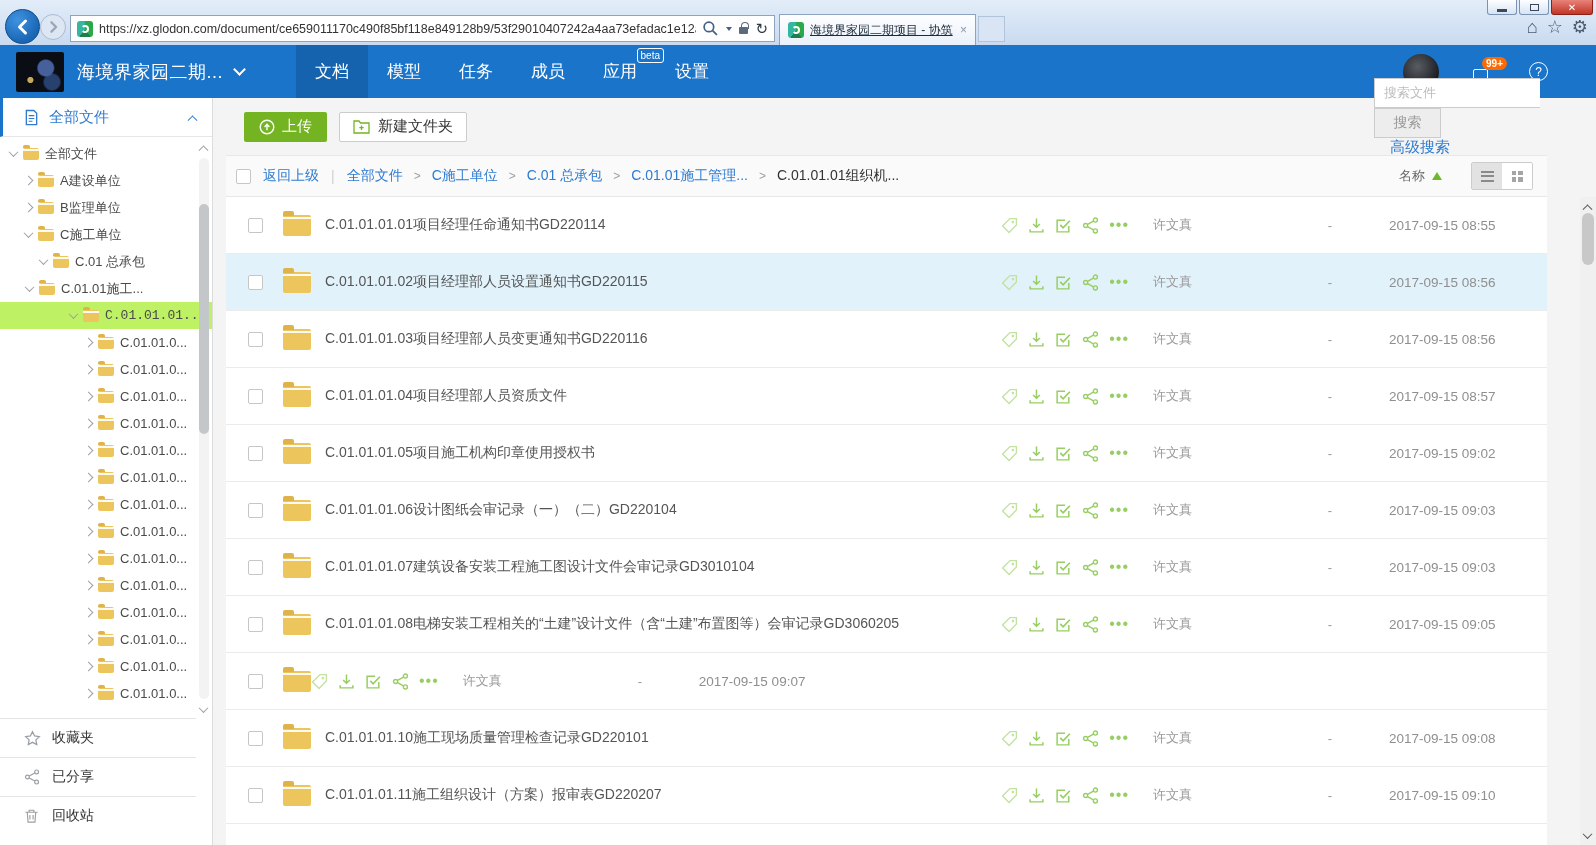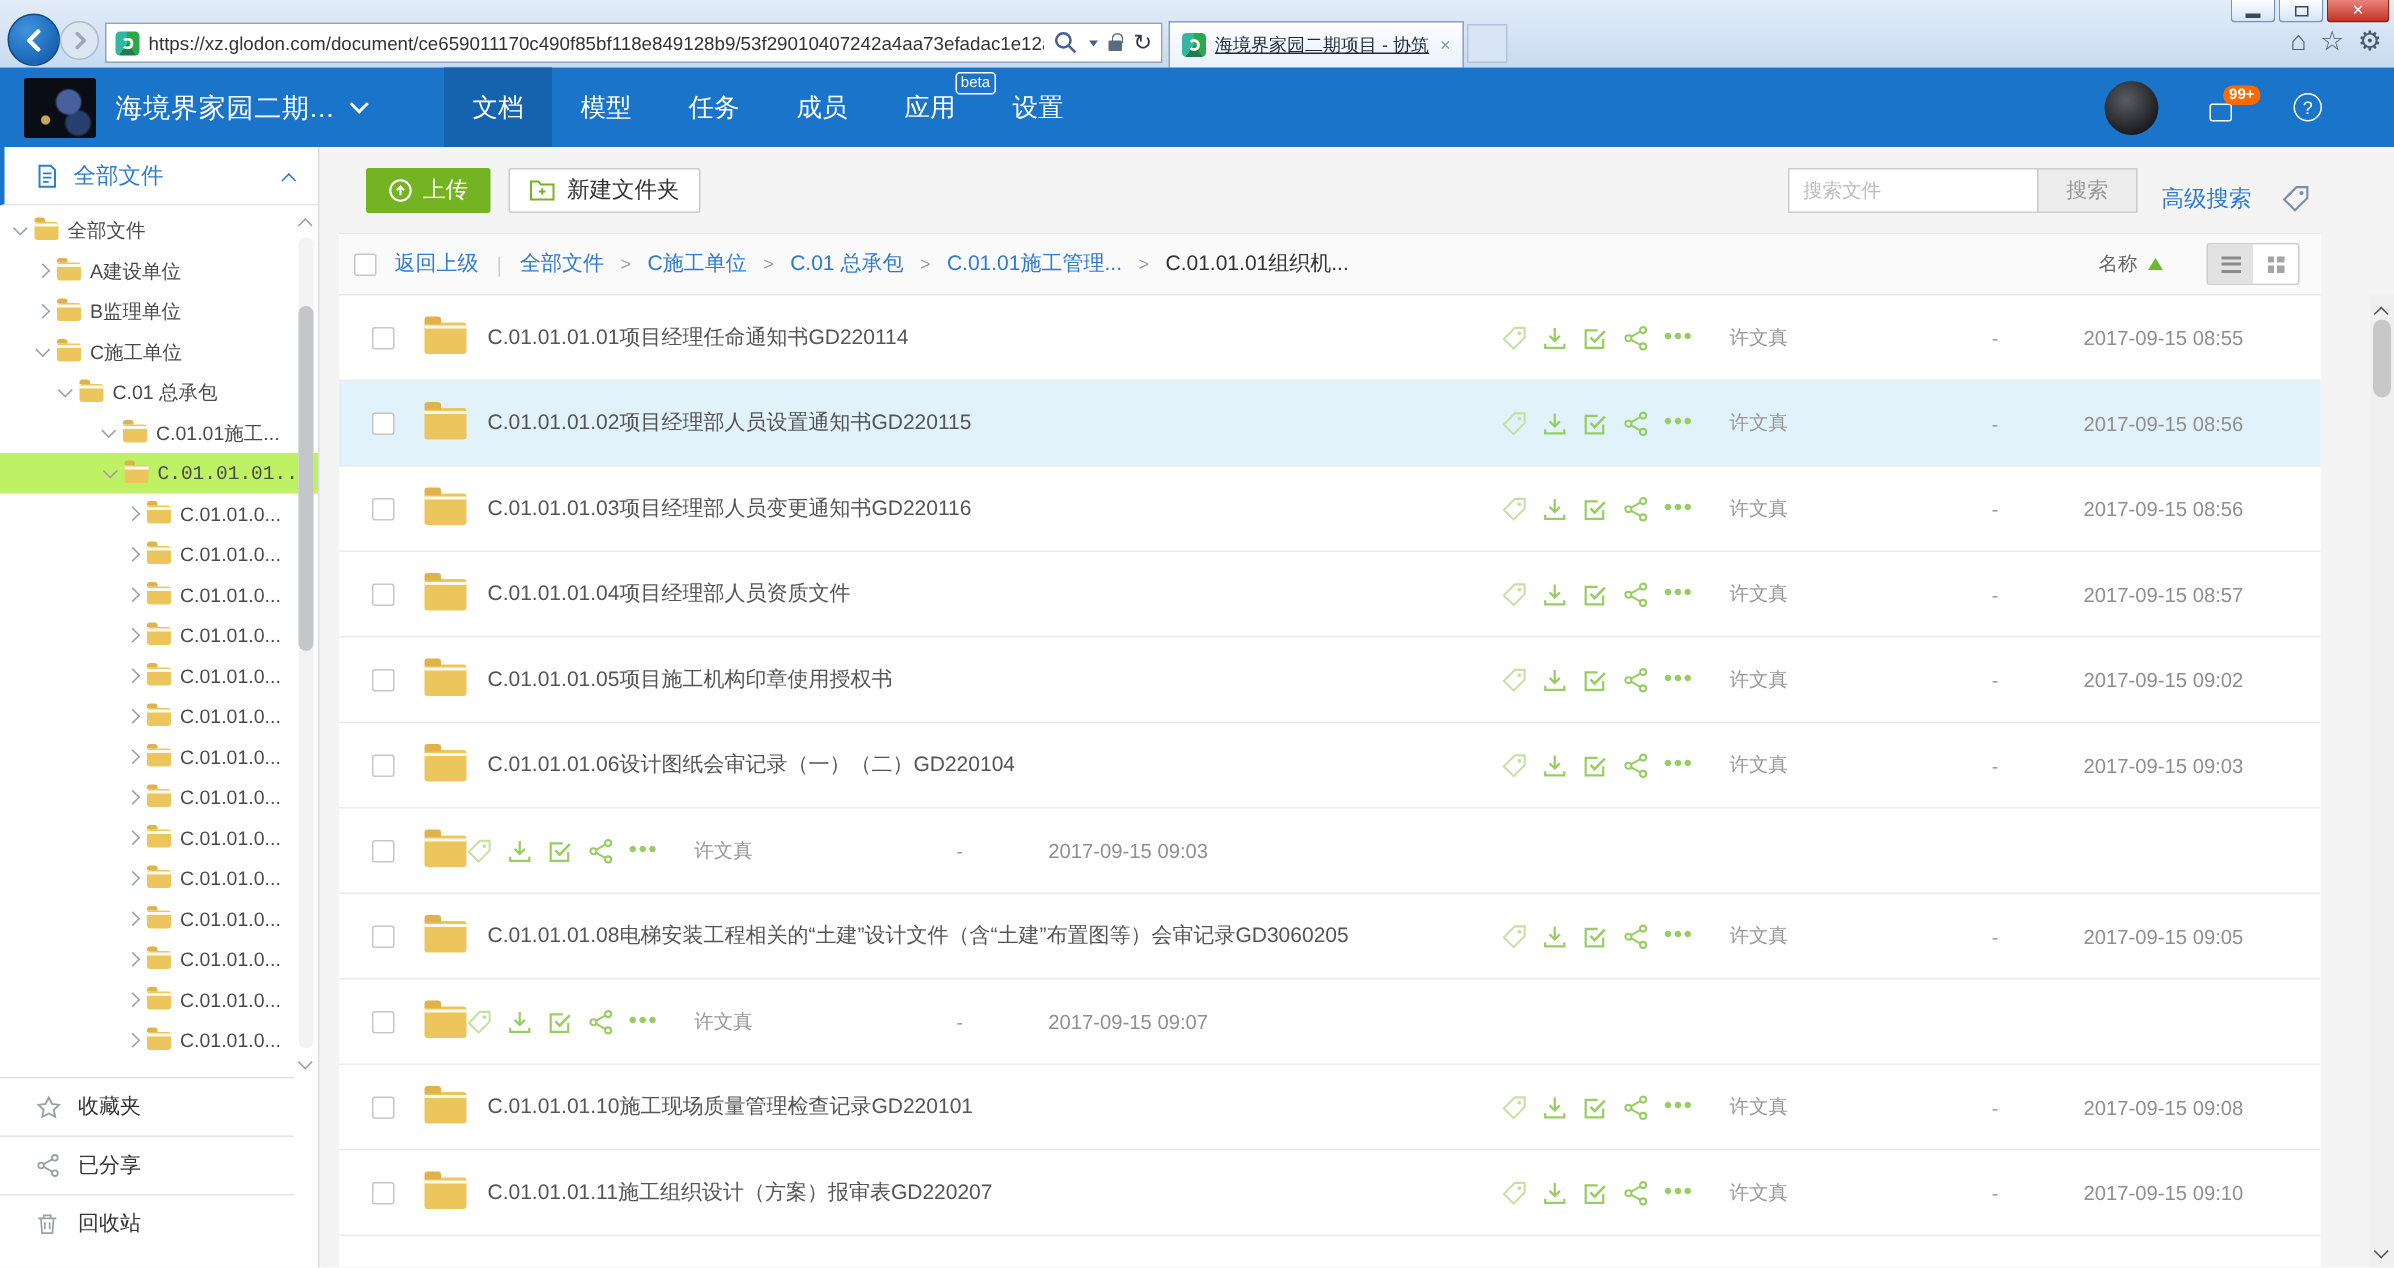--- a/index.html
+++ b/index.html
@@ -74,21 +74,21 @@
   .side-footer { position:absolute; left:0; right:16px; bottom:10px; }
   .side-foot-item { height:39px; display:flex; align-items:center; gap:12px; padding-left:24px; border-top:1px solid #e4e4e4; cursor:pointer; }
   .foot-label { font-size:14px; color:#333; }
   .foot-icon { width:16px; height:16px; color:#9aa0a6; }
 
   
   .main { position:absolute; left:214px; top:98px; right:0; bottom:0; background:#f4f4f4; }
   .toolbar { height:57px; display:flex; align-items:center; padding:0 56px 0 30px; gap:12px; }
   .btn-upload { height:30px; background:var(--green,#74b422); color:#fff; border:none; border-radius:2px; font-size:15px; padding:0 15px; display:flex; align-items:center; gap:7px; cursor:pointer; font-family:inherit; }
   .btn-newfolder { height:30px; background:#fff; color:#333; border:1px solid #ccc; border-radius:2px; font-size:15px; padding:0 13px; display:flex; align-items:center; gap:8px; cursor:pointer; font-family:inherit; }
-  .search-group { margin-left:auto; display:flex; align-items:flex-end; }
+  .search-group { margin-left:auto; display:flex; align-items:flex-start;flex-direction:column; }
   .search-input { width:166px; height:30px; border:1px solid #ccc; border-right:none; padding:0 9px; font-size:13px; font-family:inherit; color:#333; outline:none; }
   .search-input::placeholder { color:#bcbcbc; }
   .btn-search { width:67px; height:30px; background:#ededed; border:1px solid #ccc; color:#999; font-size:14px; cursor:pointer; font-family:inherit; }
   .adv-search { color:var(--link,#2e7bcf); font-size:15px; margin-left:16px; cursor:pointer; white-space:nowrap; }
   .tag-tool { margin-left:20px; color:#7d8fa5; cursor:pointer; }
 
   .content-card { position:absolute; left:12px; top:57px; width:1321px; bottom:0; background:#fff; }
   .crumb-bar { height:42px; background:#fafafa; border-top:1px solid #e8e8e8; border-bottom:1px solid #e8e8e8; display:flex; align-items:center; padding:0 14px 0 10px; font-size:14px; }
   .checkbox { width:15px; height:15px; border:1px solid #c6c6c6; border-radius:2px; background:#fff; flex:none; cursor:pointer; }
   .crumb-back { color:var(--link,#2e7bcf); margin:0 12px 0 12px; cursor:pointer; white-space:nowrap; }
@@ -243,21 +243,21 @@
       <div class="tree-item" style="padding-left: 25px;">
     <span class="chev down"></span>
     <span class="folder sm"></span>
     <span class="tree-label">C施工单位</span>
   </div>
       <div class="tree-item" style="padding-left: 40px;">
     <span class="chev down"></span>
     <span class="folder sm"></span>
     <span class="tree-label">C.01 总承包</span>
   </div>
-      <div class="tree-item" style="padding-left: 69px;">
+      <div class="tree-item" style="padding-left: 26px;">
     <span class="chev down"></span>
     <span class="folder sm"></span>
     <span class="tree-label">C.01.01施工...</span>
   </div>
       <div class="tree-item selected" style="padding-left: 70px;">
     <span class="chev down"></span>
     <span class="folder sm"></span>
     <span class="tree-label">C.01.01.01...</span>
   </div>
       <div class="tree-item" style="padding-left: 85px;">
@@ -615,20 +615,21 @@
             </svg>
       <span class="more-dots">•••</span>
     </span>
     <span class="col-owner">许文真</span>
     <span class="col-size">-</span>
     <span class="col-date">2017-09-15 09:03</span>
   </div>
         <div class="file-row">
     <span class="checkbox"></span>
     <span class="folder"></span>
+    <span class="file-name">C.01.01.01.07建筑设备安装工程施工图设计文件会审记录GD3010104</span>
     <span class="row-actions" hidden="">
       <svg class="act-ic dim" viewBox="0 0 16 16">
               <path d="M1.5 8.4L8.4 1.5H14.5V7.6L7.6 14.5z" fill="none" stroke="currentColor" stroke-width="1.3"></path>
               <circle cx="11.2" cy="4.8" r="1.2" fill="currentColor"></circle>
             </svg>
       <svg class="act-ic" viewBox="0 0 16 16">
               <path d="M8 1.5v8M4.8 6.5L8 9.7l3.2-3.2M2 11.5V14h12v-2.5" fill="none" stroke="currentColor" stroke-width="1.4"></path>
             </svg>
       <svg class="act-ic" viewBox="0 0 16 16">
               <path d="M13 8.5V14H2V3h7.5" fill="none" stroke="currentColor" stroke-width="1.4"></path>

